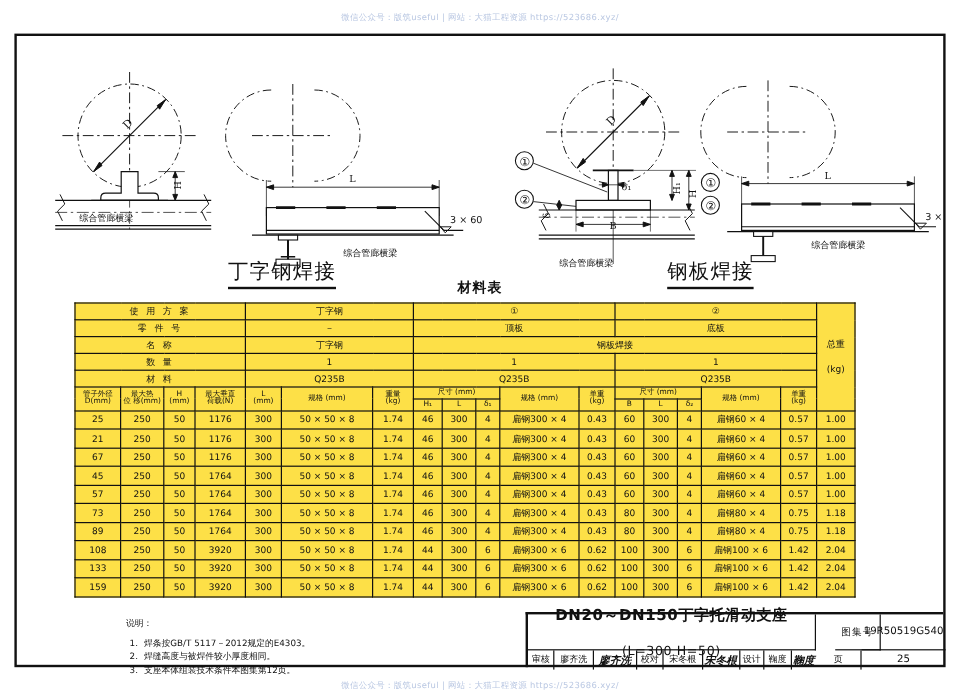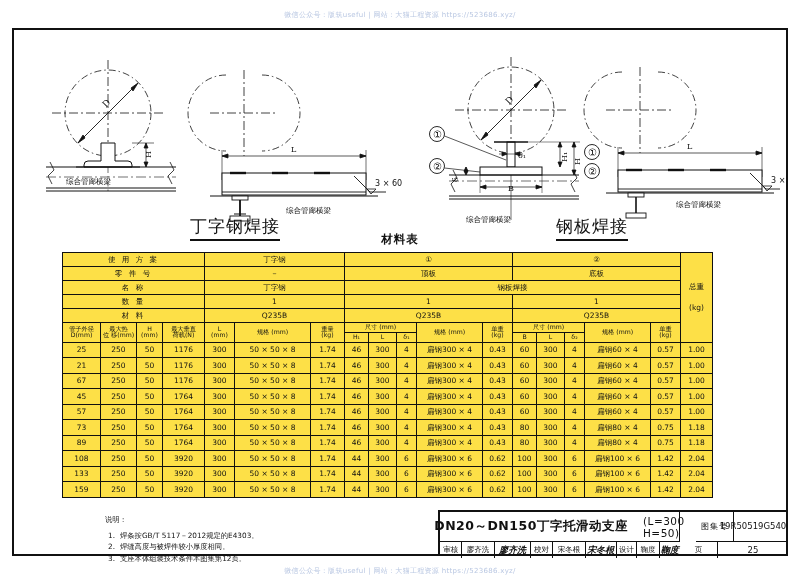--- a/index.html
+++ b/index.html
@@ -61,21 +61,21 @@
   .notes li .num{display:inline-block;width:12px;}
 
   
   .tblock{
     position:absolute;left:424px;top:480px;width:348px;height:46px;
     border-left:2px solid #111;border-top:2px solid #111;box-sizing:border-box;
   }
   .tb-main{
     position:absolute;left:0;top:0;width:240px;height:30px;
     border-right:1px solid #111;border-bottom:1px solid #111;
-    box-sizing:border-box;display:flex;flex-direction:row;
+    box-sizing:border-box;display:flex;flex-direction:column;
     align-items:center;justify-content:center;gap:15px;
   }
   .tb-main .l1{font-size:12.5px;font-weight:bold;letter-spacing:.5px;white-space:nowrap;}
   .tb-main .l2{font-size:10.5px;font-weight:normal;letter-spacing:.5px;}
   .tb-code-lbl{
     position:absolute;left:256px;top:0;width:38px;height:30px;
     border-right:1px solid #111;border-bottom:1px solid #111;box-sizing:border-box;
     display:flex;align-items:center;justify-content:center;font-size:8px;letter-spacing:1px;
   }
   .tb-code-val{

